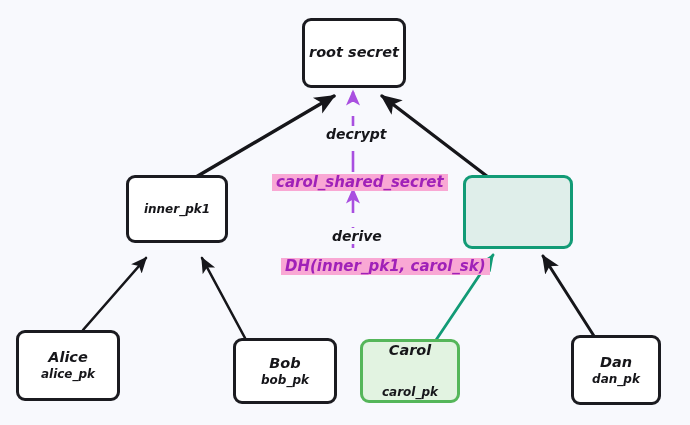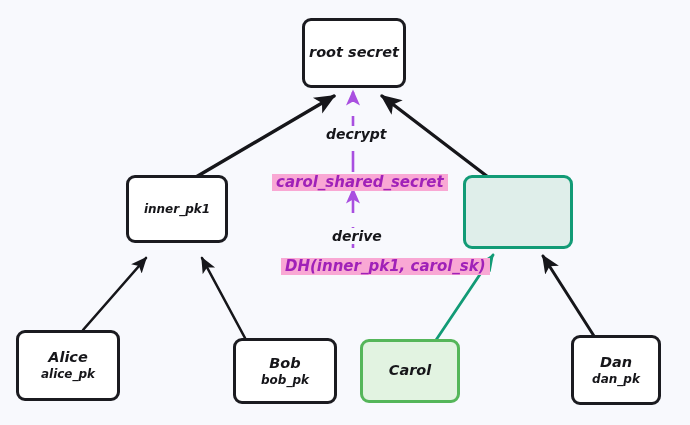--- a/index.html
+++ b/index.html
@@ -133,20 +133,21 @@
     <span class="line node-mono">alice_pk</span>
   </div>
 
   <div class="node node-dark" style="left:233px; top:338px; width:104px; height:66px;">
     <span class="line node-lab">Bob</span>
     <span class="line node-mono">bob_pk</span>
   </div>
 
   <div class="node node-green" style="left:360px; top:339px; width:100px; height:64px;">
     <span class="line node-lab">Carol</span>
+    <span class="line node-mono">carol_pk</span>
   </div>
 
   <div class="node node-dark" style="left:571px; top:335px; width:90px; height:70px;">
     <span class="line node-lab">Dan</span>
     <span class="line node-mono">dan_pk</span>
   </div>
 
   <div class="ann ann-dark" style="left:322px; top:126px;">decrypt</div>
 
   <div class="ann ann-magenta" style="left:272px; top:174px;">carol_shared_secret</div>

